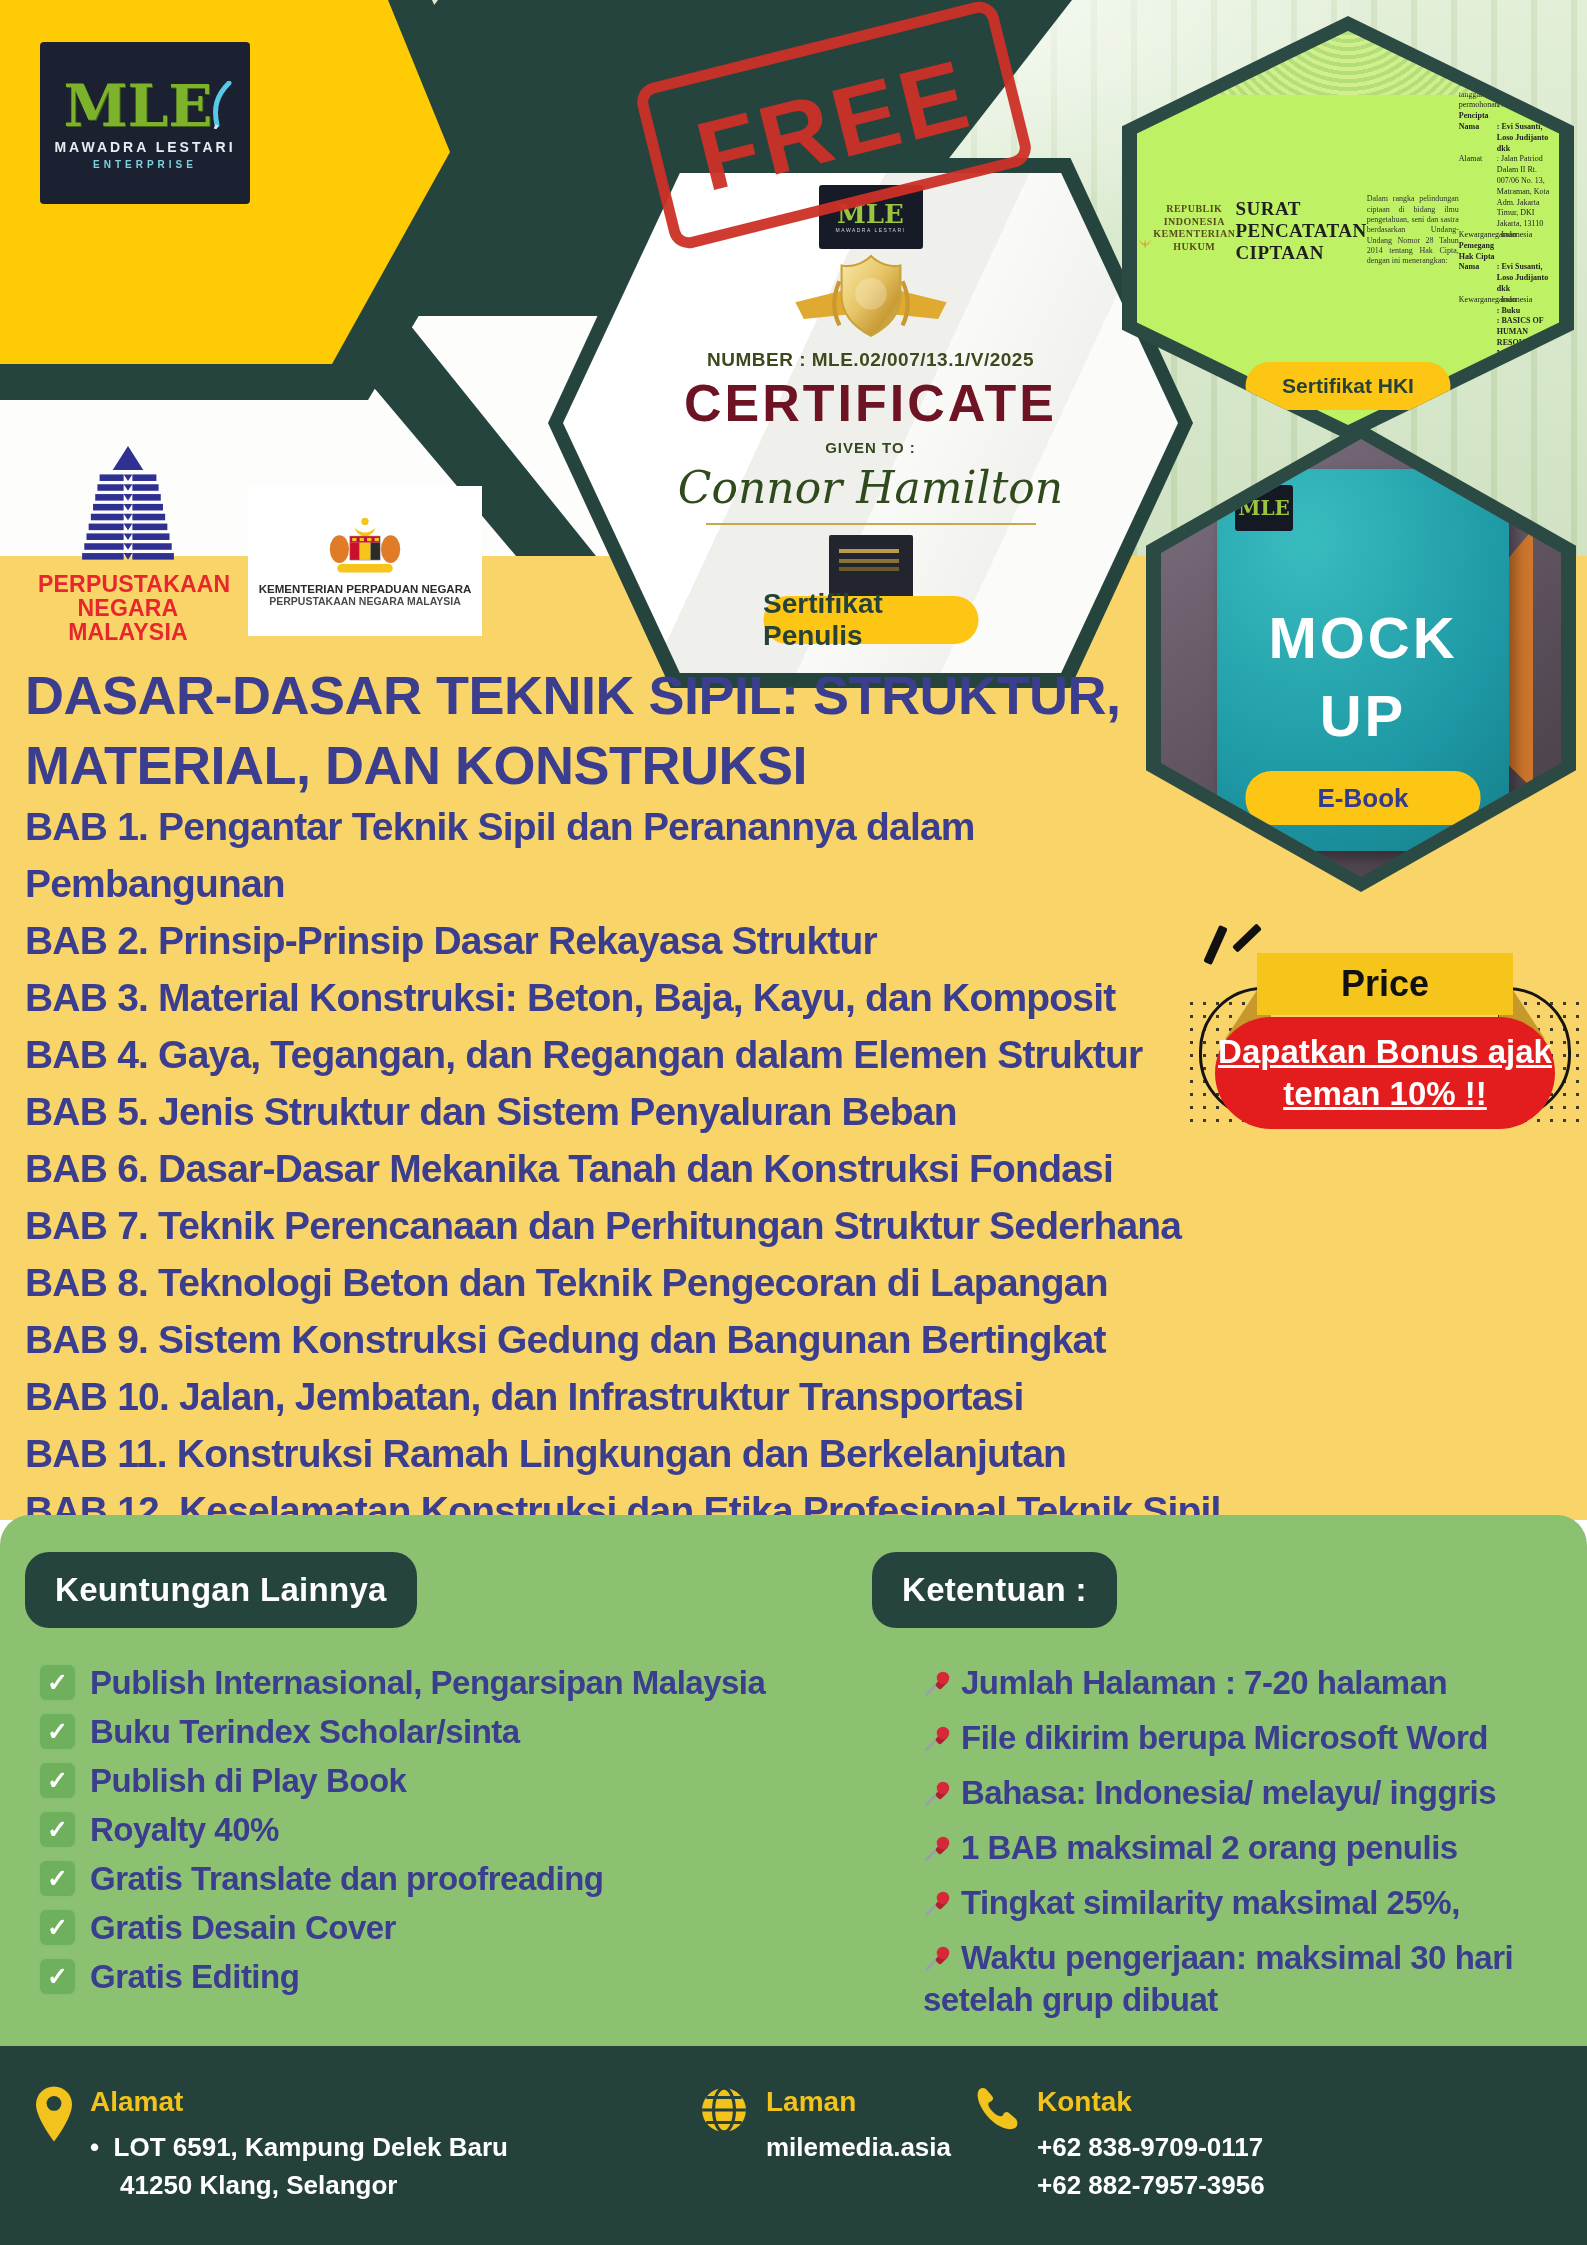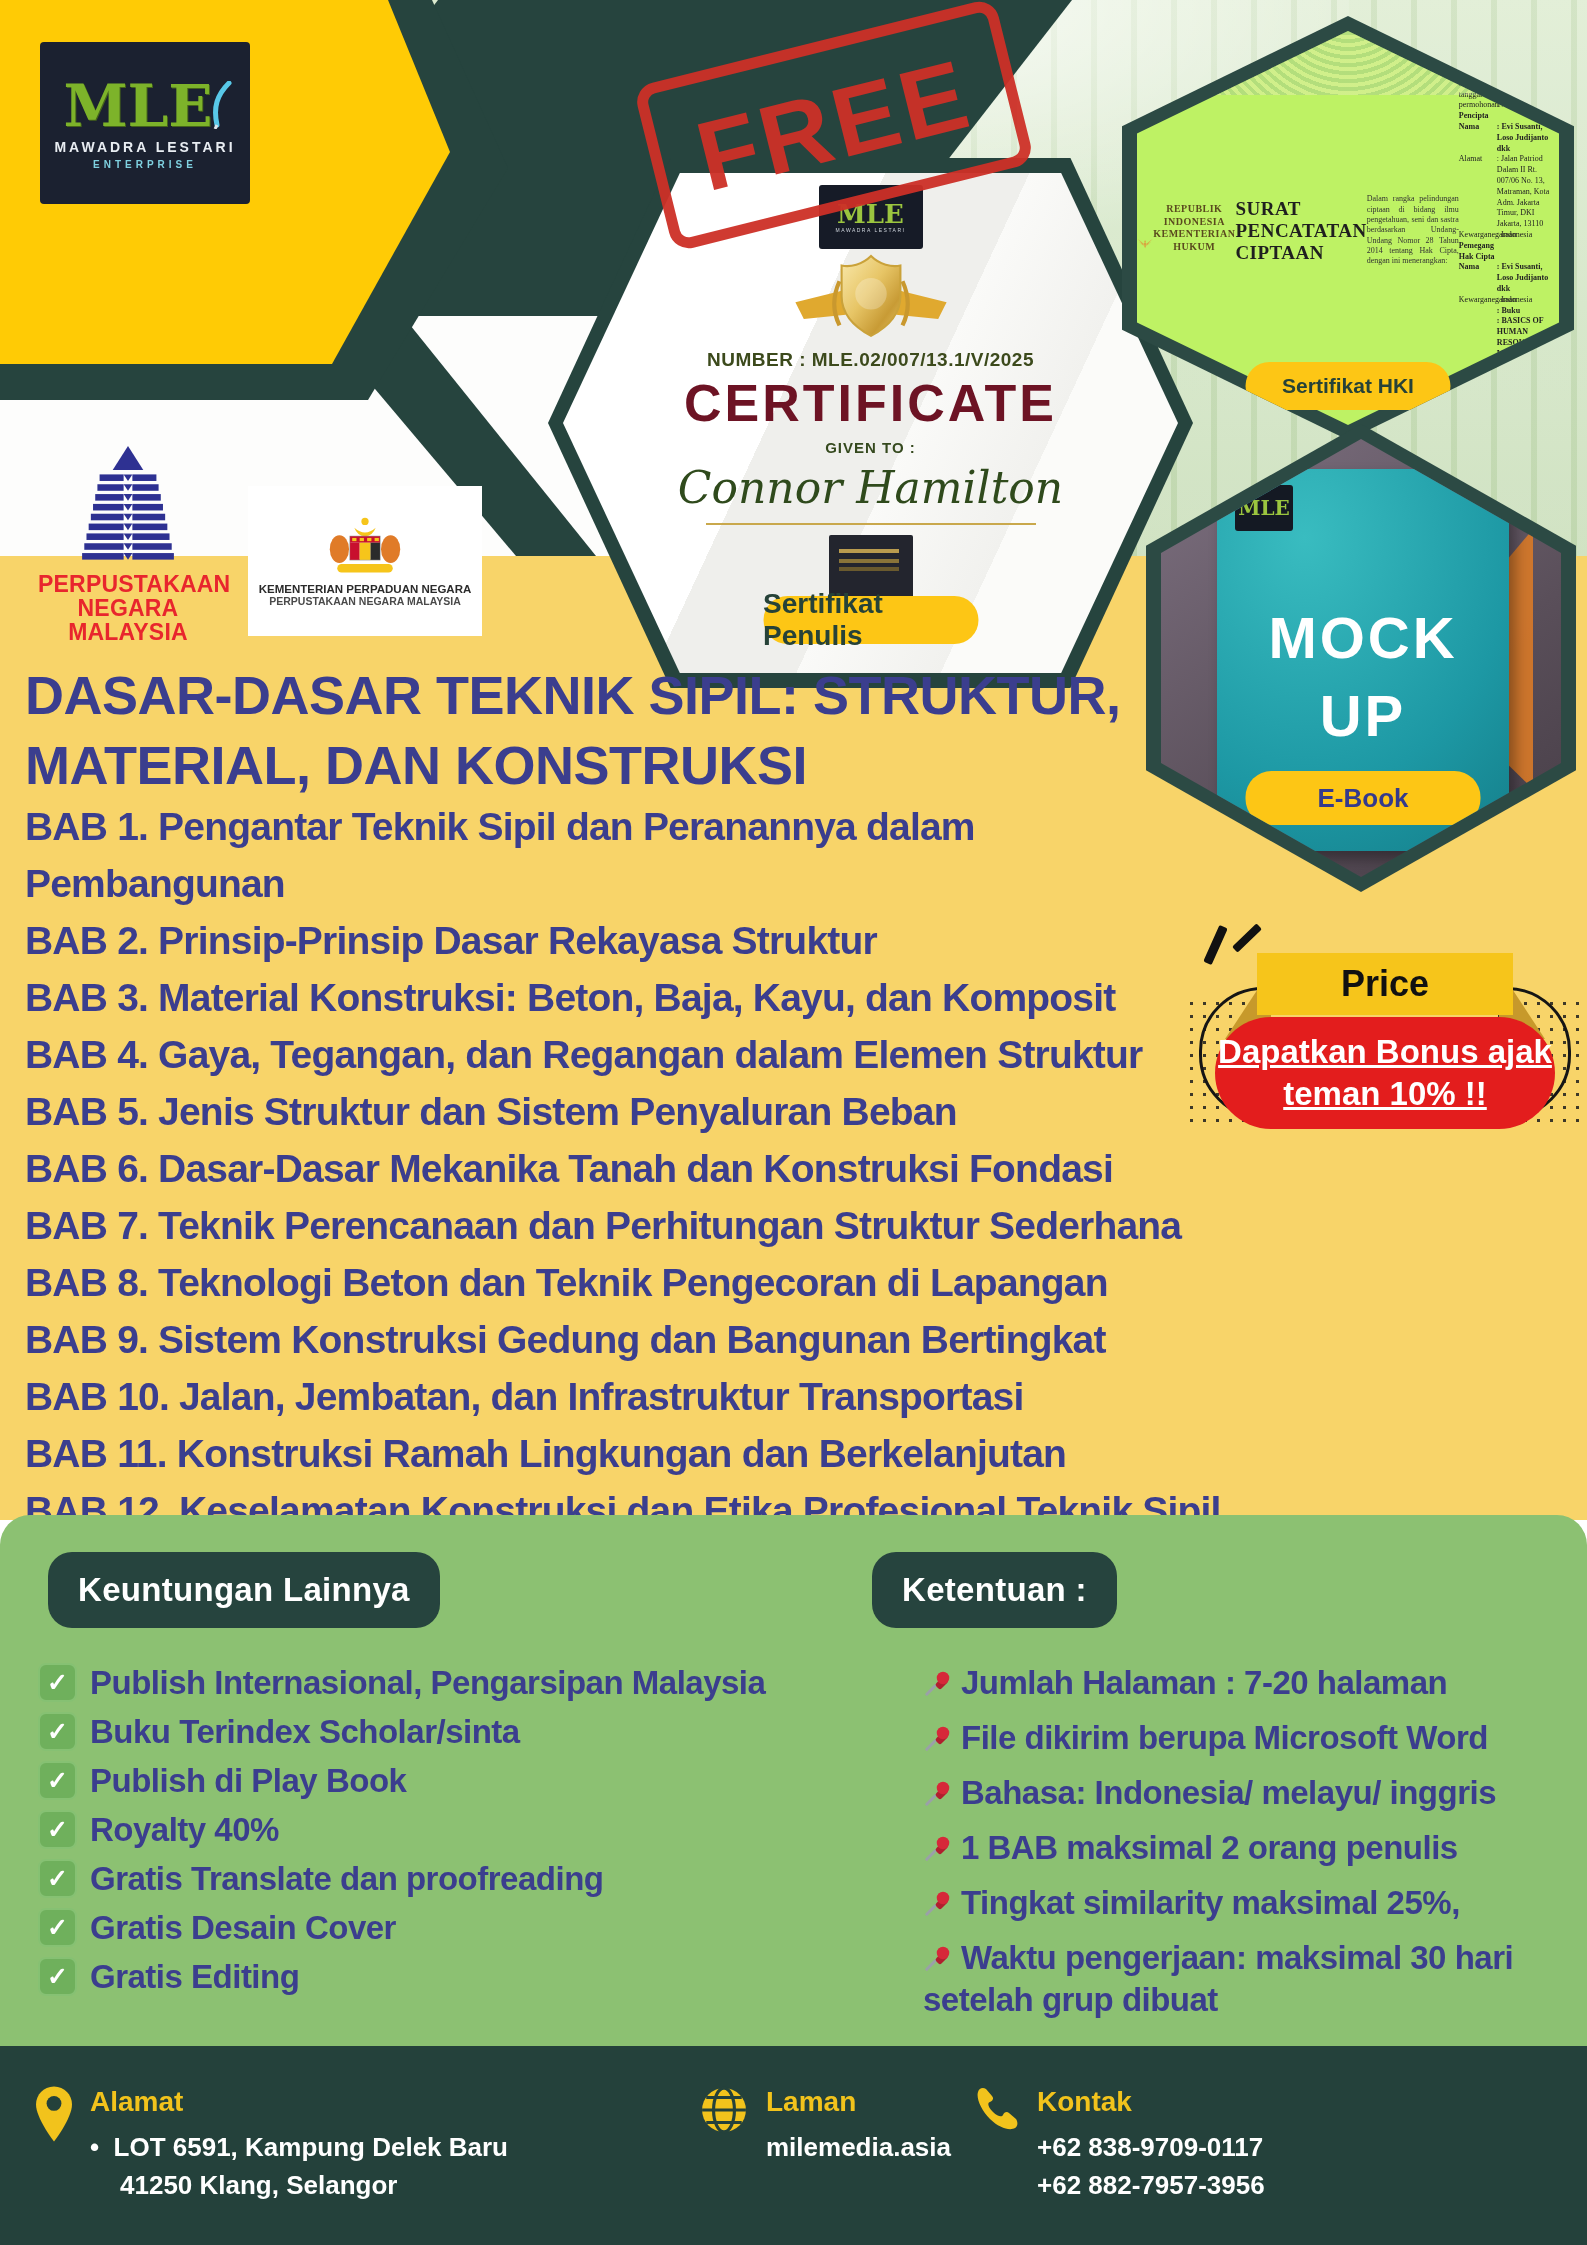--- a/index.html
+++ b/index.html
@@ -134,21 +134,21 @@
           display:flex;align-items:center;justify-content:center;color:#111;font-size:36px;font-weight:bold;}
   .bonus{position:absolute;left:30px;top:92px;width:340px;height:112px;background:#e31d1d;border-radius:56px;
          display:flex;flex-direction:column;align-items:center;justify-content:center;color:#fff;
          font-size:33px;font-weight:bold;line-height:42px;text-align:center;text-decoration:underline;}
 
   
   .green-band{position:absolute;left:0;top:1515px;width:1587px;height:531px;background:#8cc172;
               border-radius:30px 30px 0 0;}
   .section-pill{position:absolute;height:76px;background:#26443e;border-radius:24px;color:#fff;
                 display:flex;align-items:center;padding:0 30px;font-size:33px;font-weight:bold;letter-spacing:.3px;}
-  .pill-benefits{left:48px;top:1552px;text-align:right;}
+  .pill-benefits{left:25px;top:1552px;text-align:right;}
   .pill-terms{left:872px;top:1552px;}
   .benefit-list{position:absolute;left:38px;top:1658px;}
   .benefit{display:flex;align-items:center;height:49px;gap:13px;}
   .check{width:35px;height:35px;background:#6fb05c;border:2px solid #86c173;border-radius:8px;flex:none;
          display:flex;align-items:center;justify-content:center;color:#fff;font-size:25px;font-weight:bold;}
   .benefit .txt,.term .txt{color:#3b3e8e;font-size:33px;font-weight:bold;letter-spacing:-.5px;}
   .term-list{position:absolute;left:912px;top:1662px;width:645px;}
   .term{margin-bottom:13px;color:#3b3e8e;font-size:33px;font-weight:bold;line-height:42px;letter-spacing:-.5px;margin-left:11px;}
   .pin{display:inline-block;vertical-align:-4px;margin-right:8px;}
 

